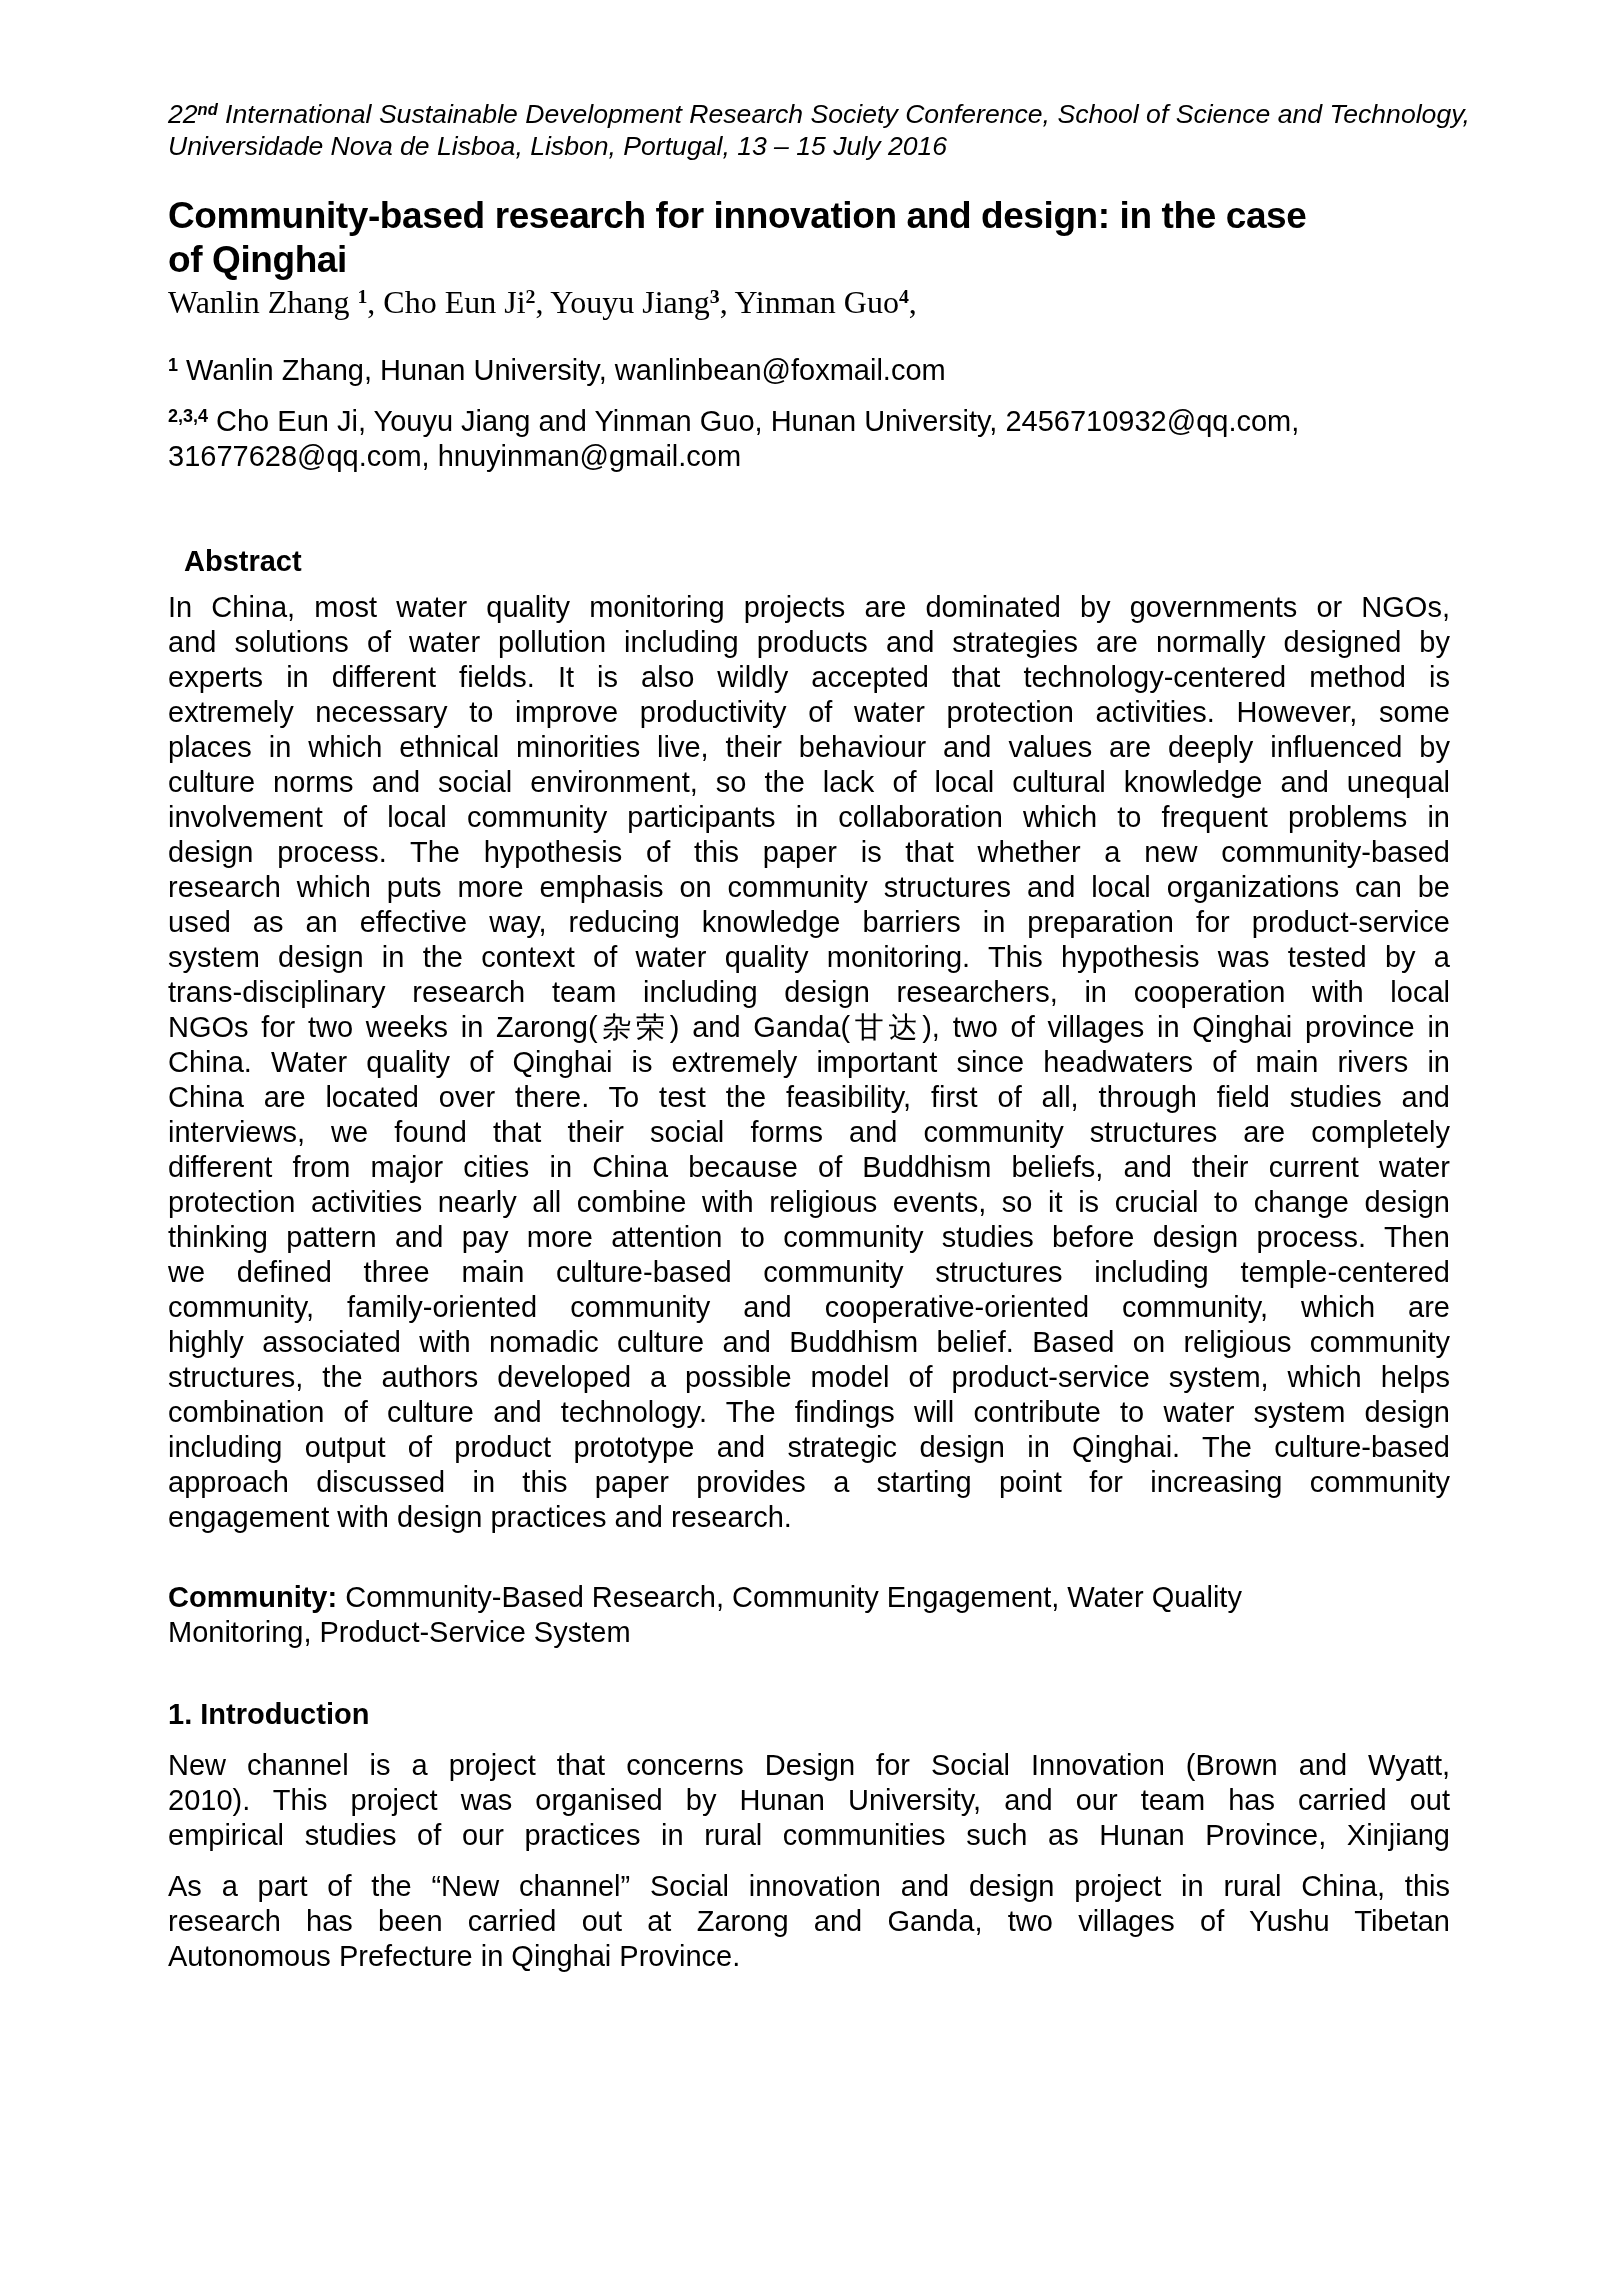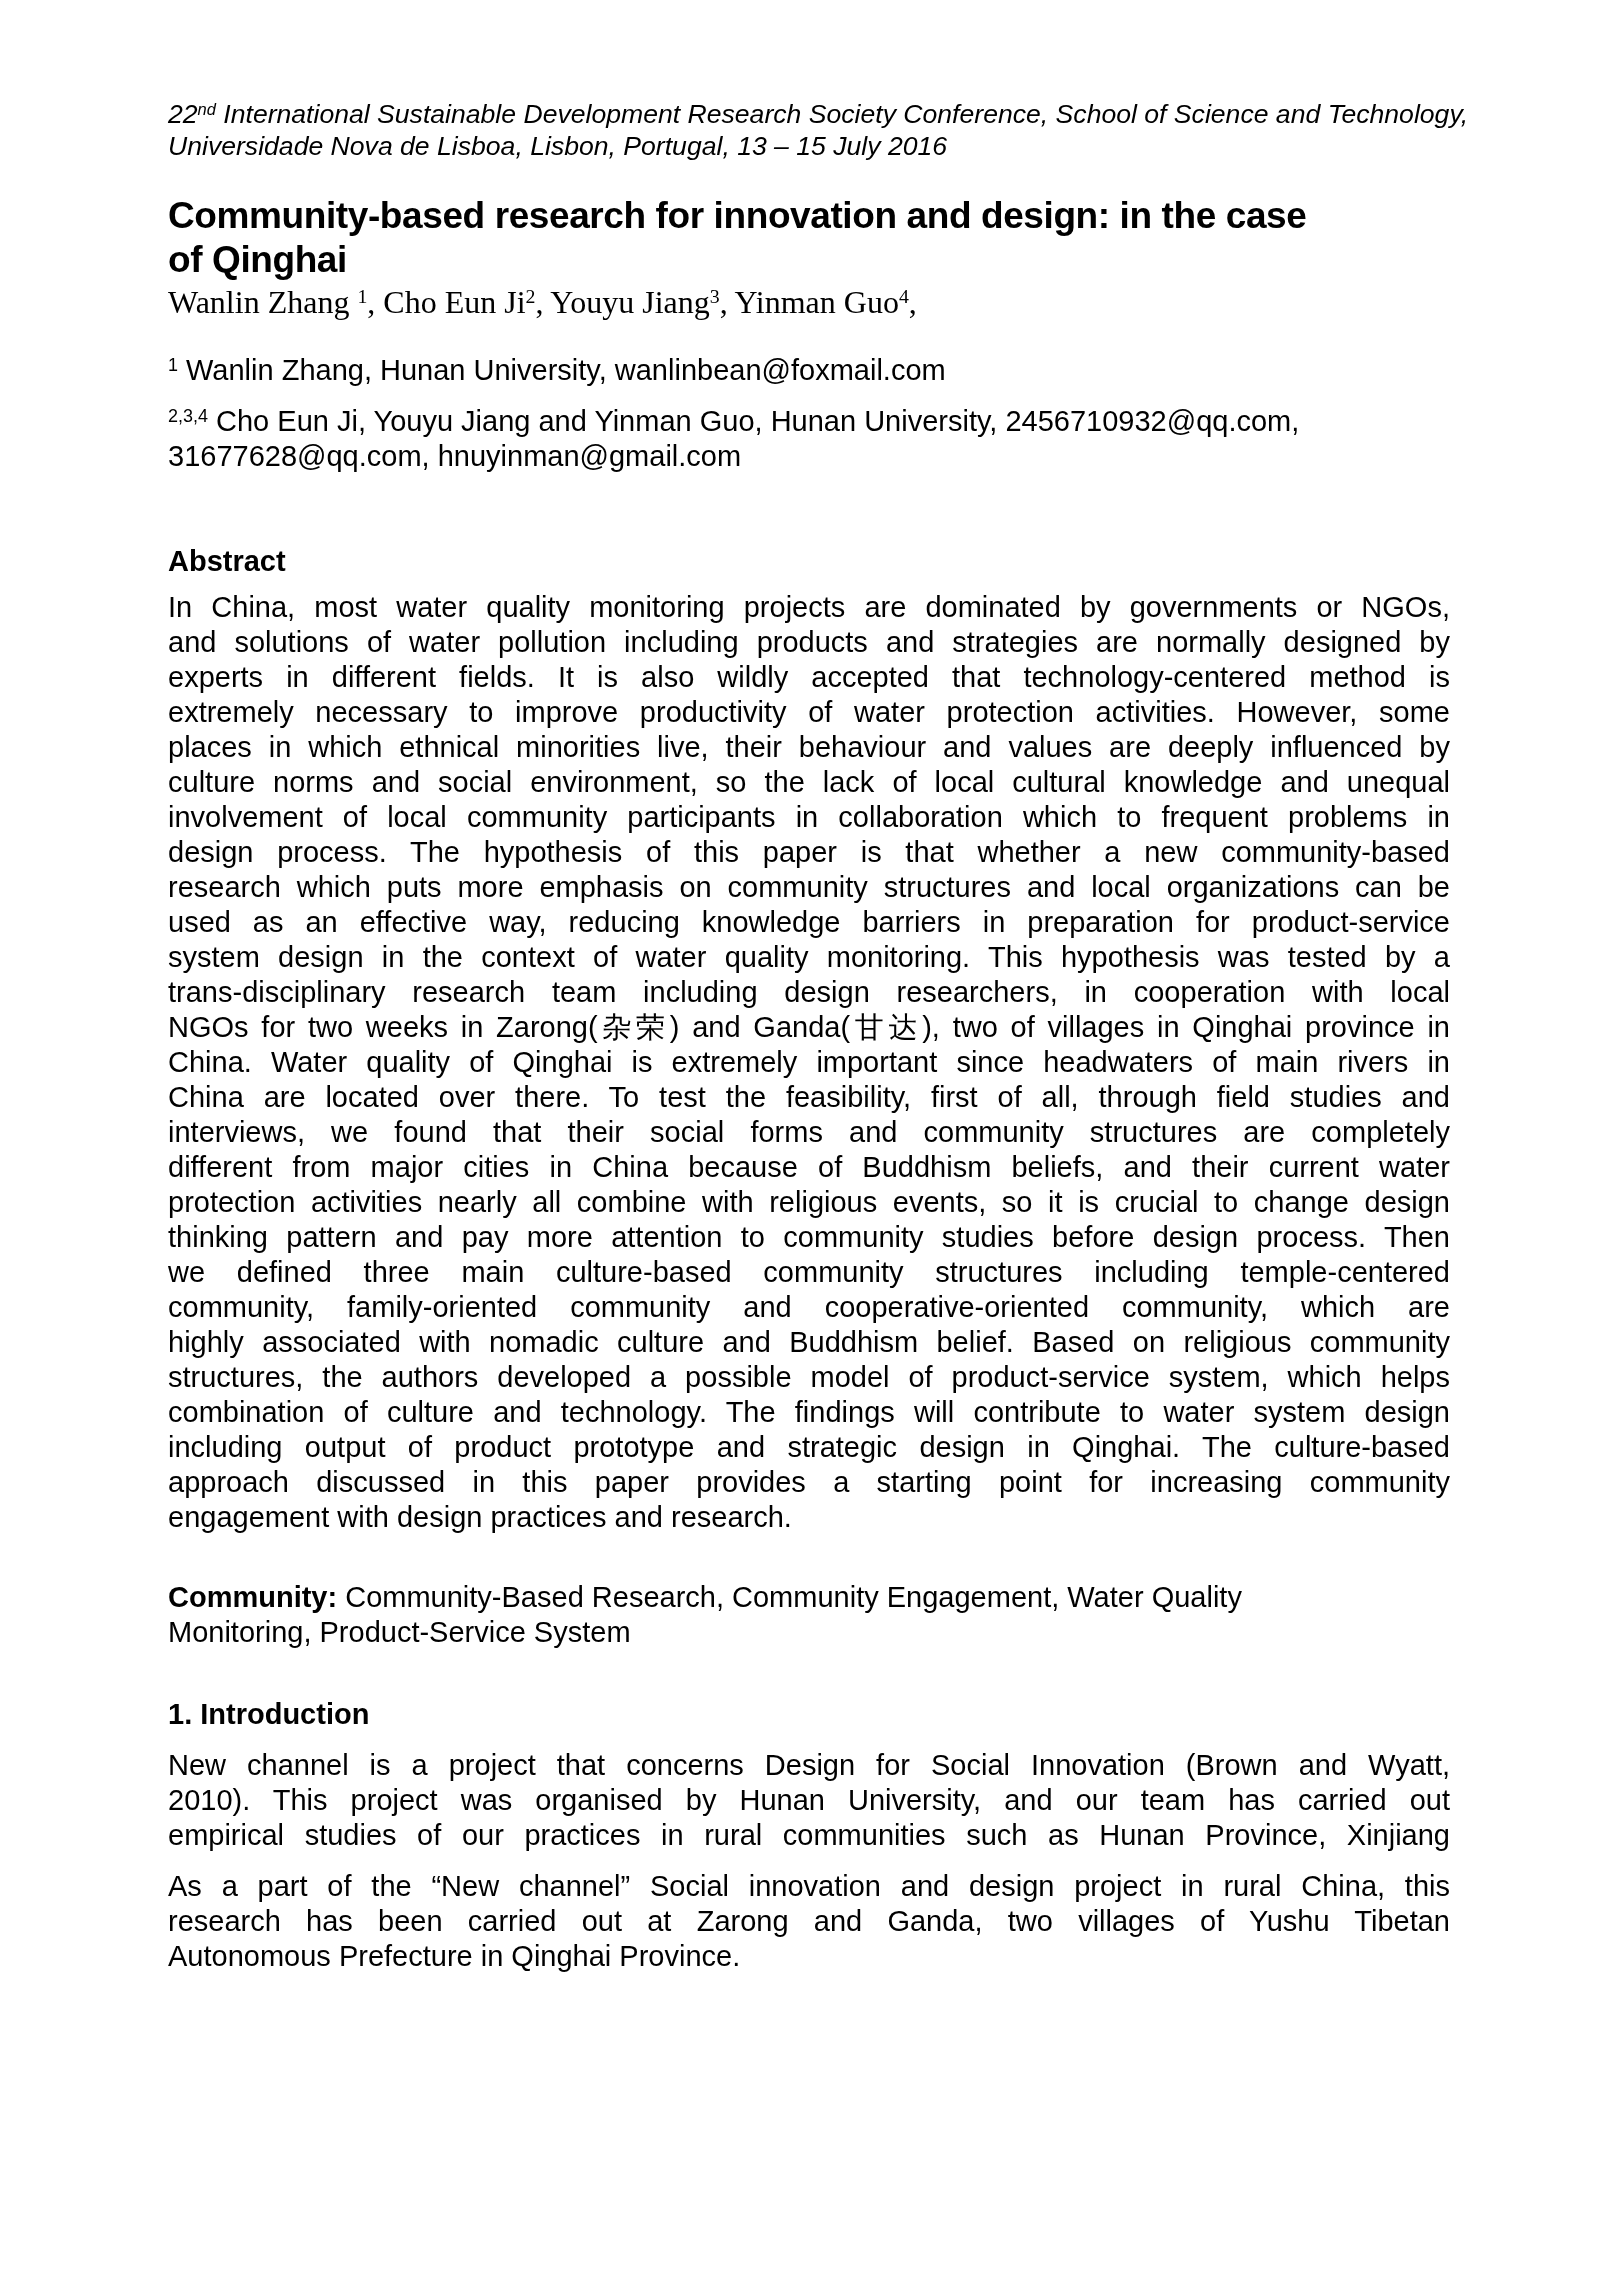--- a/index.html
+++ b/index.html
@@ -39,21 +39,21 @@
     margin-top: 32px;
     font: 29px/35px "Liberation Sans", sans-serif;
   }
   .affiliation-2 {
     margin-top: 16.3px;
     font: 29px/35px "Liberation Sans", sans-serif;
   }
   .section-heading {
     font: bold 29px/34px "Liberation Sans", sans-serif;
   }
-  .abstract-heading { margin-top: 70px; }
+  .abstract-heading { margin-top: 70px; margin-left: 16px; }
   .abstract-body {
     margin-top: 12px;
     font: 29px/35px "Liberation Sans", sans-serif;
   }
   .keywords-block {
     margin-top: 45px;
     font: 29px/35px "Liberation Sans", sans-serif;
   }
   .intro-heading { margin-top: 47px; }
   .intro-para-1 {
@@ -71,20 +71,21 @@
     text-align: justify;
     -moz-text-align-last: justify;
     text-align-last: justify;
   }
   sup {
     font-size: 62%;
     line-height: 0;
     vertical-align: baseline;
     position: relative;
     top: -0.5em;
+    font-weight: bold;
   }
   b { font-weight: bold; }
 </style>
 </head>
 <body>
 
 <div class="page">
 
   <div class="conf-header">
       <div class="tline nowrap">22<sup>nd</sup> International Sustainable Development Research Society Conference, School of Science and Technology,</div>

